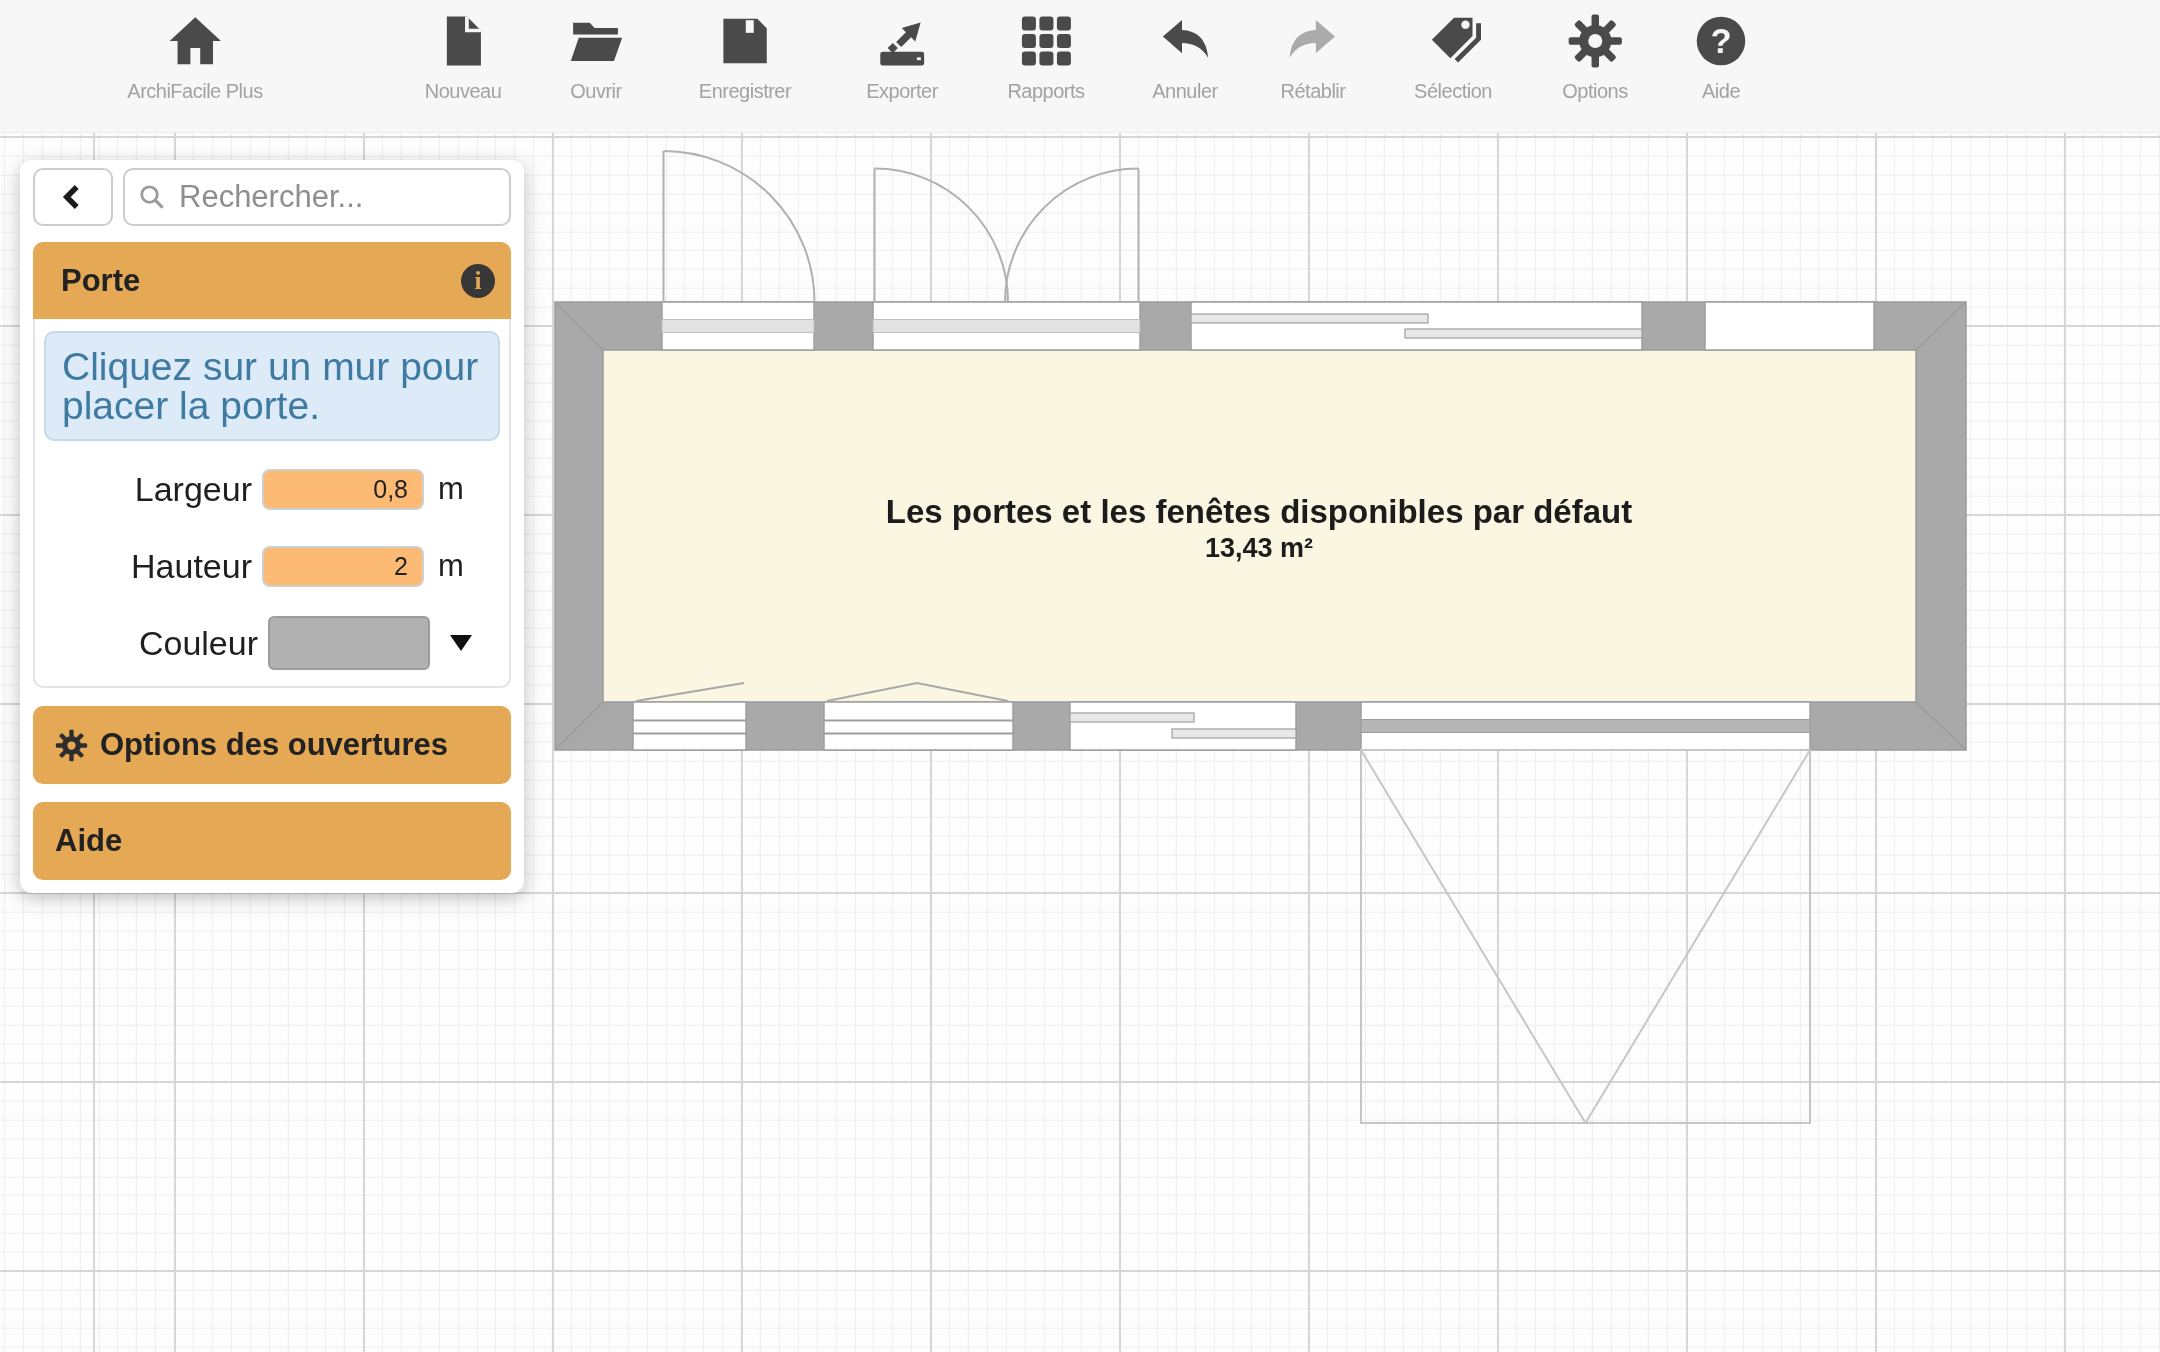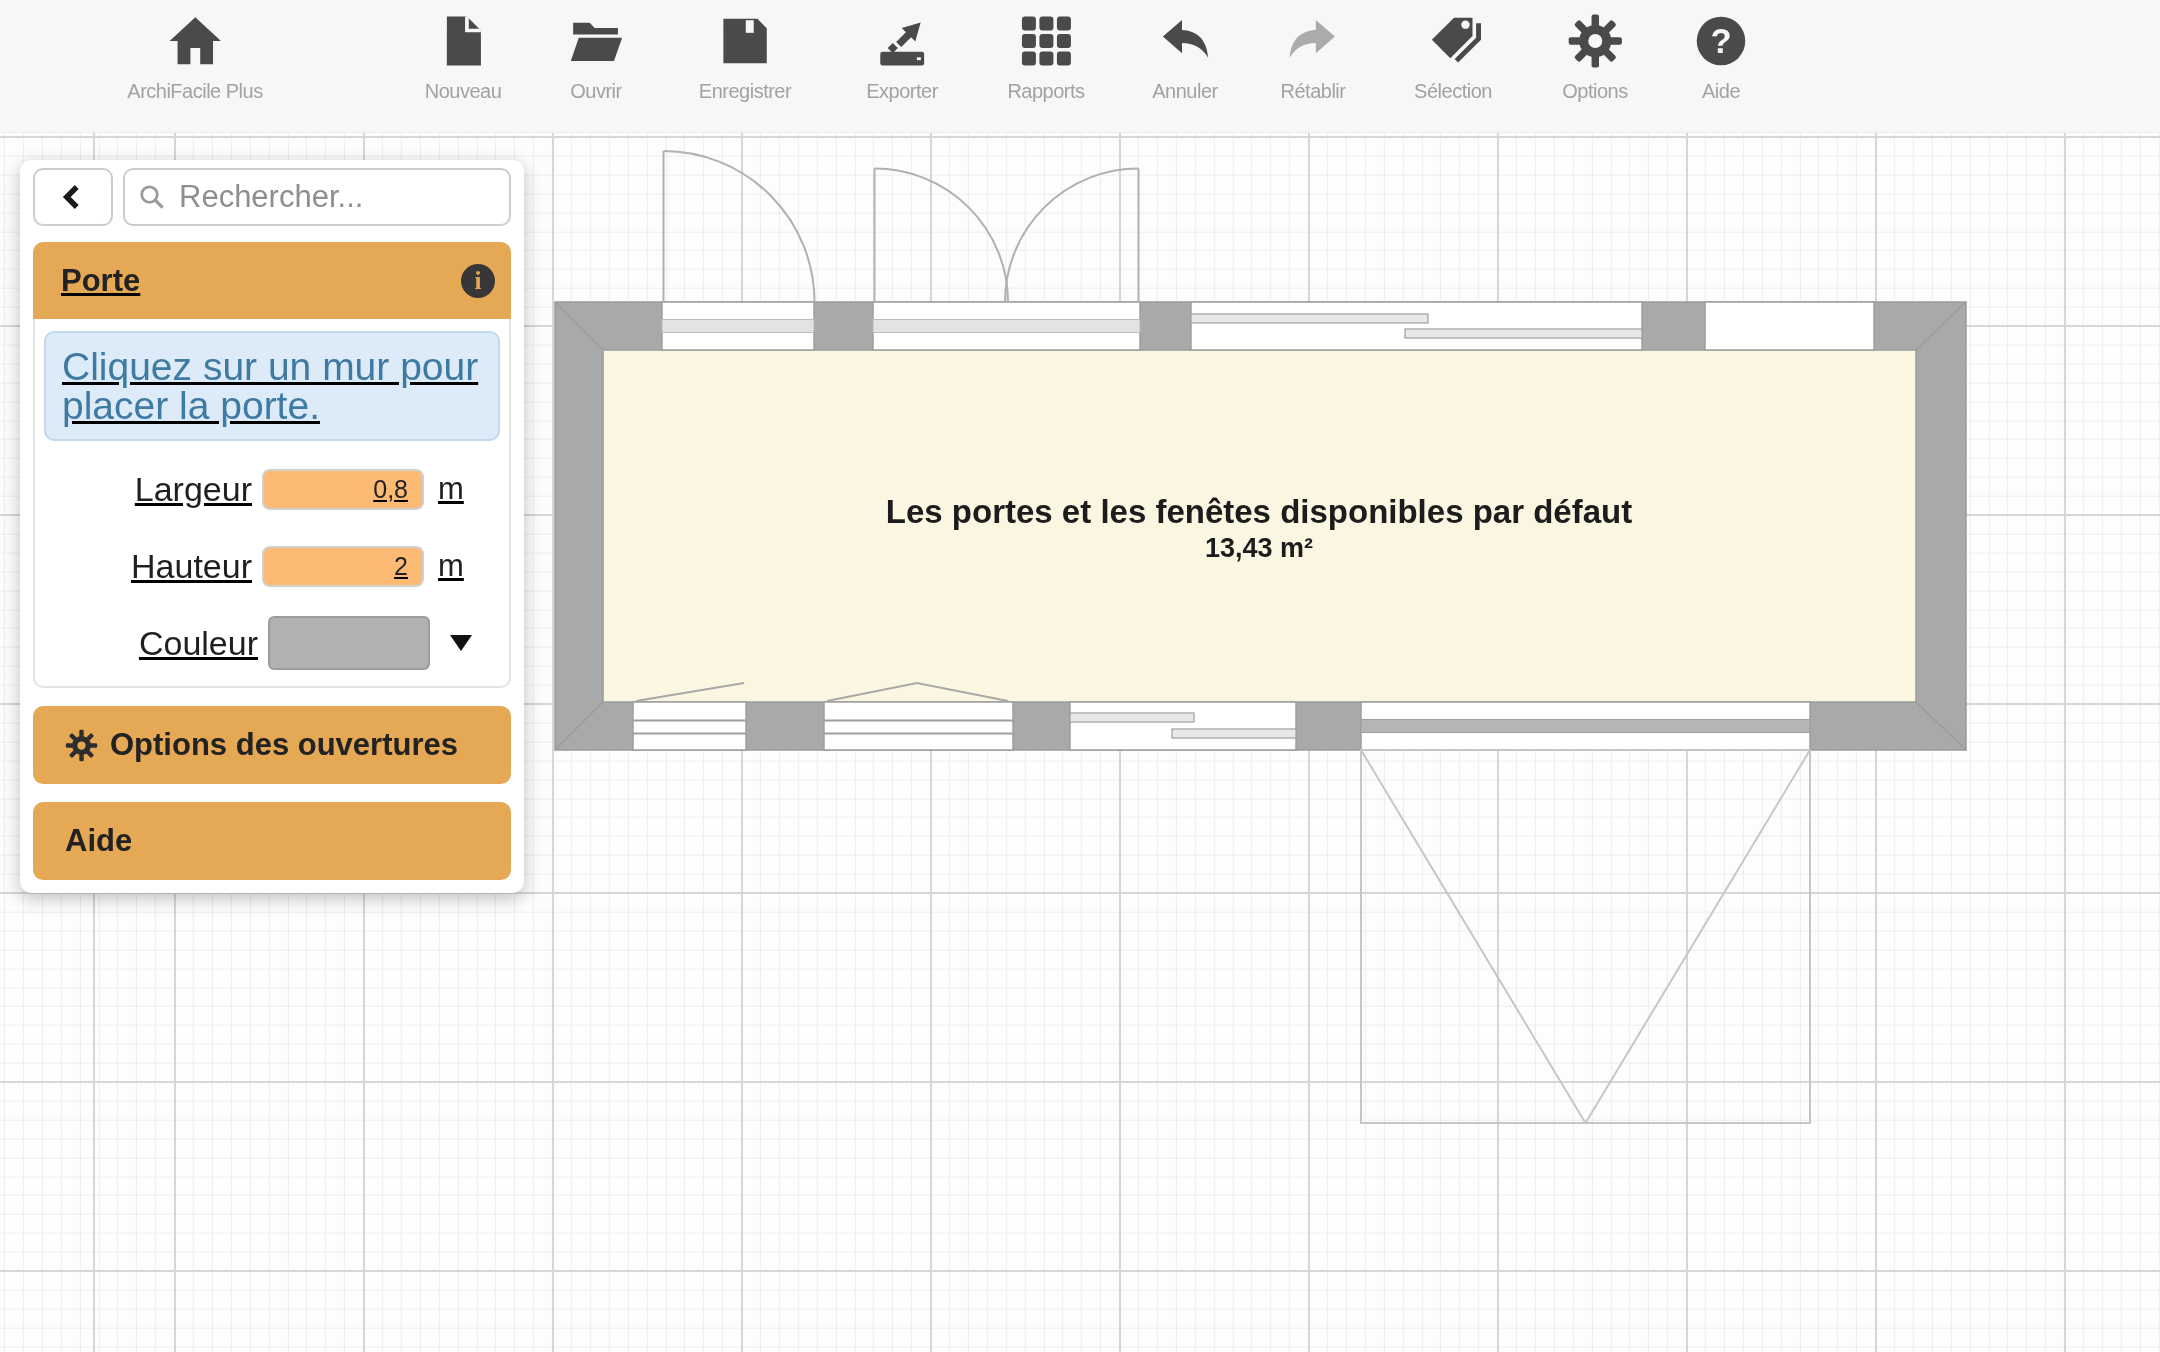--- a/index.html
+++ b/index.html
@@ -65,21 +65,21 @@
   .back-btn svg{width:30px;height:34px;}
   .search-wrap{position:relative;flex:1;margin-left:10px;height:58px;}
   .search-wrap svg{position:absolute;left:14px;top:14px;width:30px;height:30px;}
   .search-input{
     width:100%;height:58px;border:2px solid #ccc;border-radius:10px;
     font-size:31px;color:#333;padding:0 10px 0 54px;outline:none;
     font-family:"Liberation Sans",sans-serif;background:#fff;
   }
   .search-input::placeholder{color:#8e8e8e;}
 
-  .section{margin:16px 7px 0 7px;border-radius:24px;text-decoration:underline;}
+  .section{margin:16px 7px 0 7px;border-radius:24px;}
   .section-header{
     background:var(--accent);border-radius:10px 10px 0 0;height:77px;
     display:flex;align-items:center;padding:0 20px 0 28px;position:relative;
   }
   .section-title{font-size:31px;font-weight:bold;color:#222;}
   .info-badge{
     position:absolute;right:16px;top:22px;width:34px;height:34px;border-radius:50%;
     background:#373737;color:var(--accent);display:flex;align-items:center;justify-content:center;
     font-family:"Liberation Serif",serif;font-weight:bold;font-size:25px;cursor:pointer;
   }
@@ -102,21 +102,21 @@
   .swatch{
     width:162px;height:54px;background:#B1B1B1;border:2px solid #9c9c9c;border-radius:6px;
     cursor:pointer;flex:none;
   }
   .caret-down{
     width:0;height:0;border-left:11px solid transparent;border-right:11px solid transparent;
     border-top:16px solid #111;margin-left:20px;margin-right:8px;flex:none;cursor:pointer;
   }
   .bar{
     margin:18px 7px 0 7px;background:var(--accent);border-radius:10px;height:78px;
-    display:flex;align-items:center;padding:0 32px;cursor:pointer;
+    display:flex;align-items:center;padding:0 22px;cursor:pointer;
   }
   .bar .gear-mini{width:33px;height:33px;margin-right:12px;flex:none;display:flex;}
   .bar-label{font-size:31px;font-weight:bold;color:#222;}
 </style>
 </head>
 <body>
 
 <div class="canvas"></div>
 
 <svg class="plan-svg" viewBox="0 0 2160 1352">

